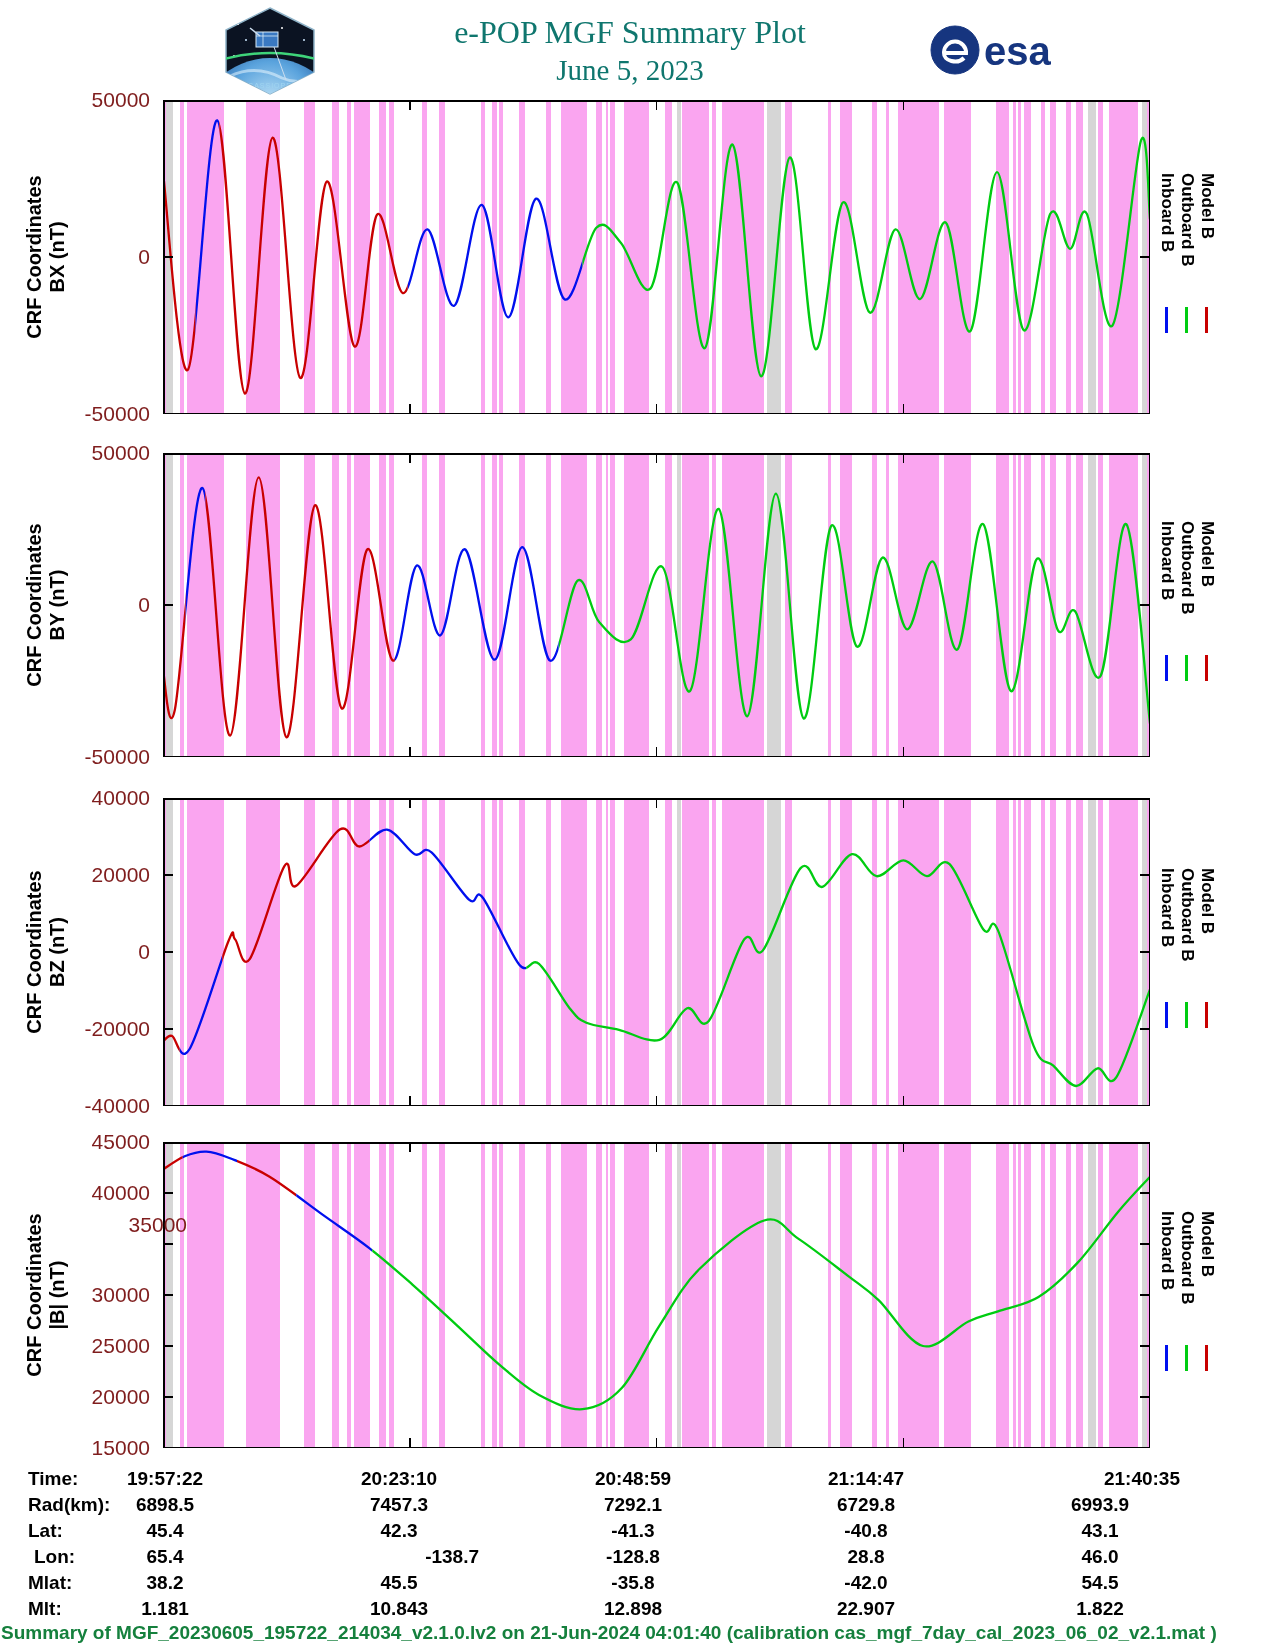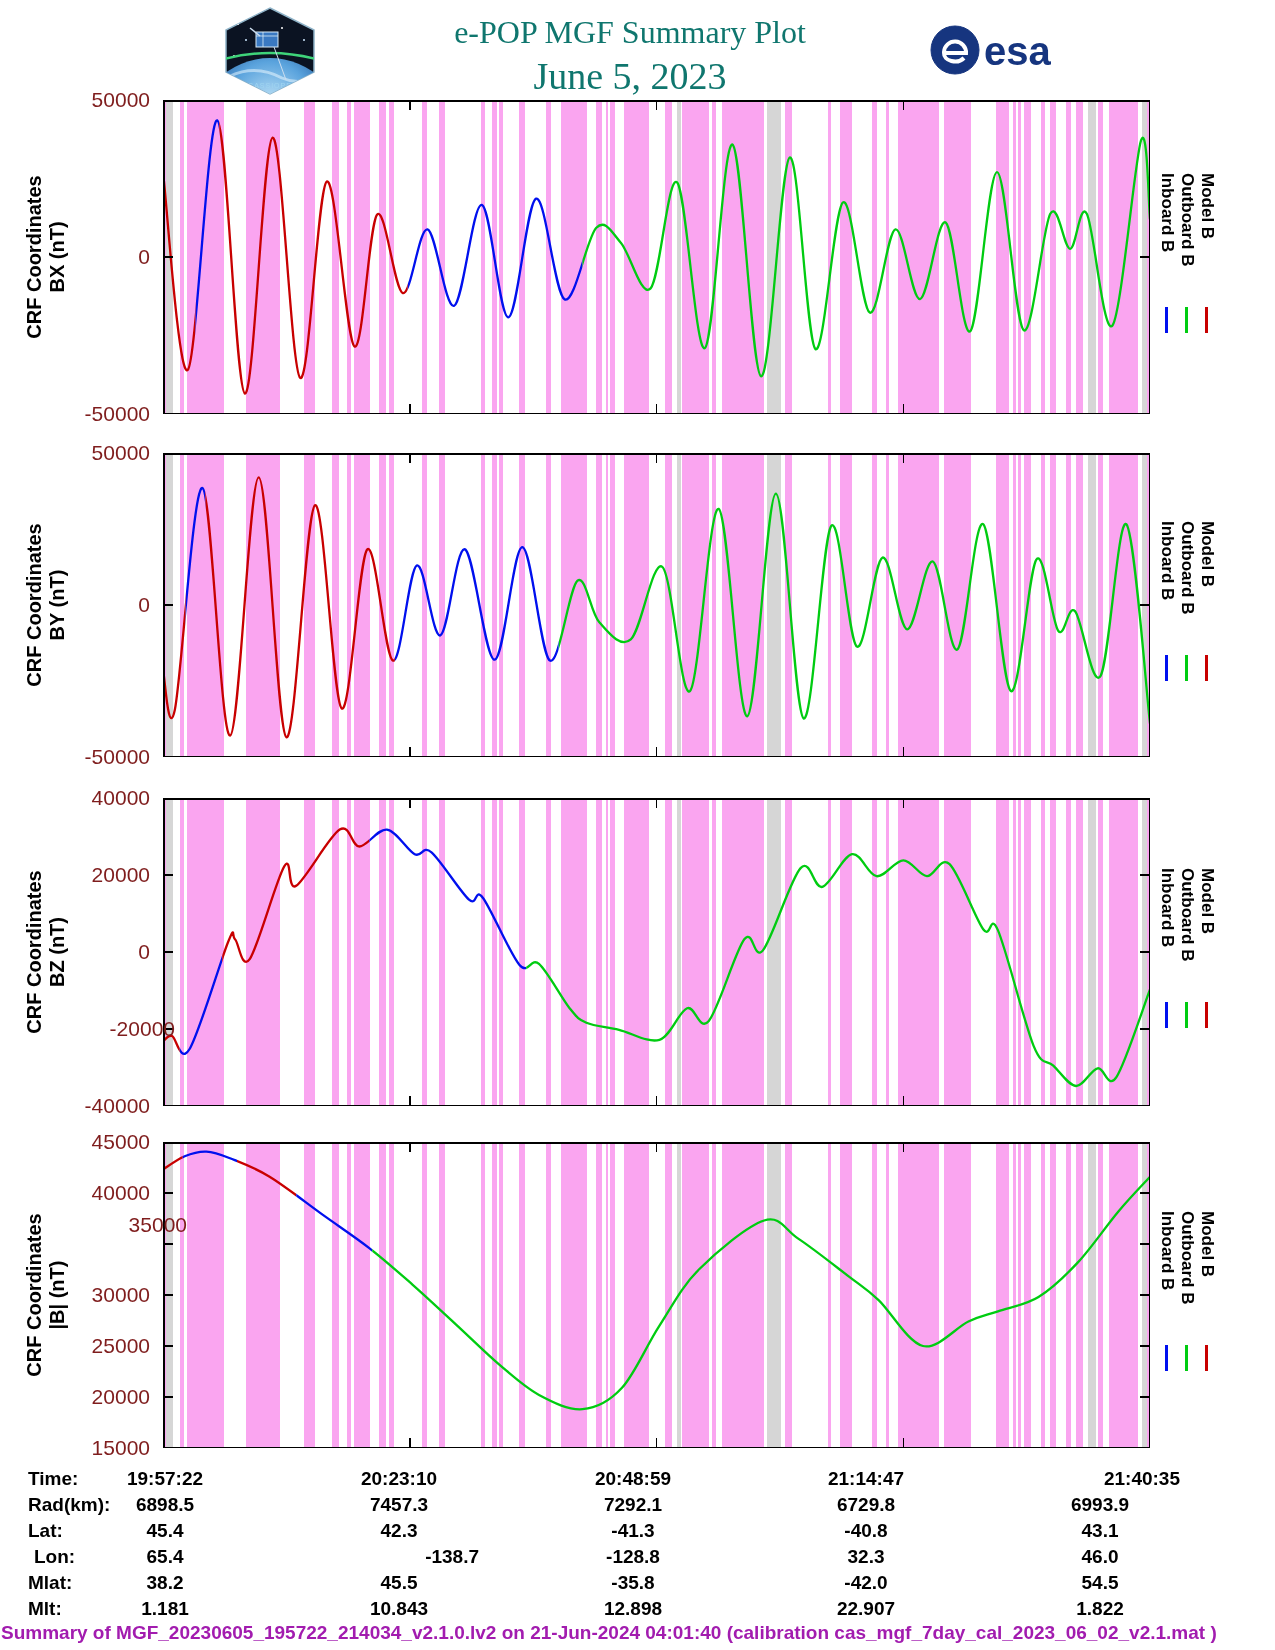--- a/index.html
+++ b/index.html
@@ -1,31 +1,31 @@
 <!DOCTYPE html>
 <html><head>
 <meta charset="utf-8">
 <style>
   html,body{margin:0;padding:0;background:#ffffff;}
   #page{position:relative;width:1275px;height:1650px;background:#ffffff;overflow:hidden;
         font-family:"Liberation Sans", sans-serif;}
   .title{position:absolute;left:340px;width:580px;text-align:center;color:#0f766e;
          font-family:"Liberation Serif", serif;}
   .title.main{top:14px;font-size:32px;}
-  .title.sub{top:54px;font-size:38px;}
+  .title.sub{top:54px;font-size:29px;}
   .ylab{position:absolute;width:300px;height:46px;transform:rotate(-90deg);
         text-align:center;font-weight:bold;font-size:20px;line-height:23px;color:#000;}
   .ticklab{position:absolute;left:0;width:150px;height:26px;line-height:26px;
            text-align:right;font-size:21px;color:#7f1d1d;}
   .legend-label{position:absolute;transform:rotate(90deg);transform-origin:0 0;
                 white-space:nowrap;font-weight:bold;font-size:17px;color:#000;}
   .legend-dash{position:absolute;width:3px;height:26px;}
   .trow-label{position:absolute;left:28px;font-weight:bold;font-size:19px;color:#000;}
   .tval{position:absolute;width:160px;text-align:center;font-weight:bold;font-size:19px;color:#000;}
-  .footer{position:absolute;left:1px;top:1622px;width:1056px;font-weight:bold;font-size:19px;color:#a21caf;
+  .footer{position:absolute;left:1px;top:1622px;width:1056px;font-weight:bold;font-size:19px;color:#15803d;
           white-space:nowrap;}
   svg{display:block;}
   .panel-svg{position:absolute;left:163px;}
 </style>
 </head>
 <body>
 
 <div id="page">
 
   <svg style="position:absolute;left:216px;top:6px;" width="108" height="90" viewBox="0 0 108 90">
@@ -451,21 +451,21 @@
     </div>
     <div class="legend-label" style="left: 1177px; top: 521px;">Inboard B</div>
     <div class="legend-dash" style="left: 1165px; top: 655px; background: rgb(0, 16, 238);"></div>
     <div class="legend-label" style="left: 1197px; top: 521px;">Outboard B</div>
     <div class="legend-dash" style="left: 1185px; top: 655px; background: rgb(0, 204, 17);"></div>
     <div class="legend-label" style="left: 1217px; top: 521px;">Model B</div>
     <div class="legend-dash" style="left: 1205px; top: 655px; background: rgb(200, 0, 0);"></div>
     <div class="ticklab" style="top: 785px;">40000</div>
     <div class="ticklab" style="top: 862px;">20000</div>
     <div class="ticklab" style="top: 939px;">0</div>
-    <div class="ticklab" style="top: 1016px; padding-left: 25px;">-20000</div>
+    <div class="ticklab" style="top: 1016px;">-20000</div>
     <div class="ticklab" style="top: 1093px;">-40000</div>
     <div class="ylab" style="left: -104px; top: 929px;">
       <div>CRF Coordinates</div>
       <div>BZ (nT)</div>
     </div>
     <div class="legend-label" style="left: 1177px; top: 868px;">Inboard B</div>
     <div class="legend-dash" style="left: 1165px; top: 1002px; background: rgb(0, 16, 238);"></div>
     <div class="legend-label" style="left: 1197px; top: 868px;">Outboard B</div>
     <div class="legend-dash" style="left: 1185px; top: 1002px; background: rgb(0, 204, 17);"></div>
     <div class="legend-label" style="left: 1217px; top: 868px;">Model B</div>
@@ -502,21 +502,21 @@
     <div class="trow-label" style="top: 1520px;">Lat:</div>
     <div class="tval" style="left: 85px; top: 1520px;">45.4</div>
     <div class="tval" style="left: 319px; top: 1520px;">42.3</div>
     <div class="tval" style="left: 553px; top: 1520px;">-41.3</div>
     <div class="tval" style="left: 786px; top: 1520px;">-40.8</div>
     <div class="tval" style="left: 1020px; top: 1520px;">43.1</div>
     <div class="trow-label" style="top: 1546px; margin-left: 6px;">Lon:</div>
     <div class="tval" style="left: 85px; top: 1546px;">65.4</div>
     <div class="tval" style="left: 319px; top: 1546px; text-align: right;">-138.7</div>
     <div class="tval" style="left: 553px; top: 1546px;">-128.8</div>
-    <div class="tval" style="left: 786px; top: 1546px;">32.3</div>
+    <div class="tval" style="left: 786px; top: 1546px;">28.8</div>
     <div class="tval" style="left: 1020px; top: 1546px;">46.0</div>
     <div class="trow-label" style="top: 1572px;">Mlat:</div>
     <div class="tval" style="left: 85px; top: 1572px;">38.2</div>
     <div class="tval" style="left: 319px; top: 1572px;">45.5</div>
     <div class="tval" style="left: 553px; top: 1572px;">-35.8</div>
     <div class="tval" style="left: 786px; top: 1572px;">-42.0</div>
     <div class="tval" style="left: 1020px; top: 1572px;">54.5</div>
     <div class="trow-label" style="top: 1598px;">Mlt:</div>
     <div class="tval" style="left: 85px; top: 1598px;">1.181</div>
     <div class="tval" style="left: 319px; top: 1598px;">10.843</div>

